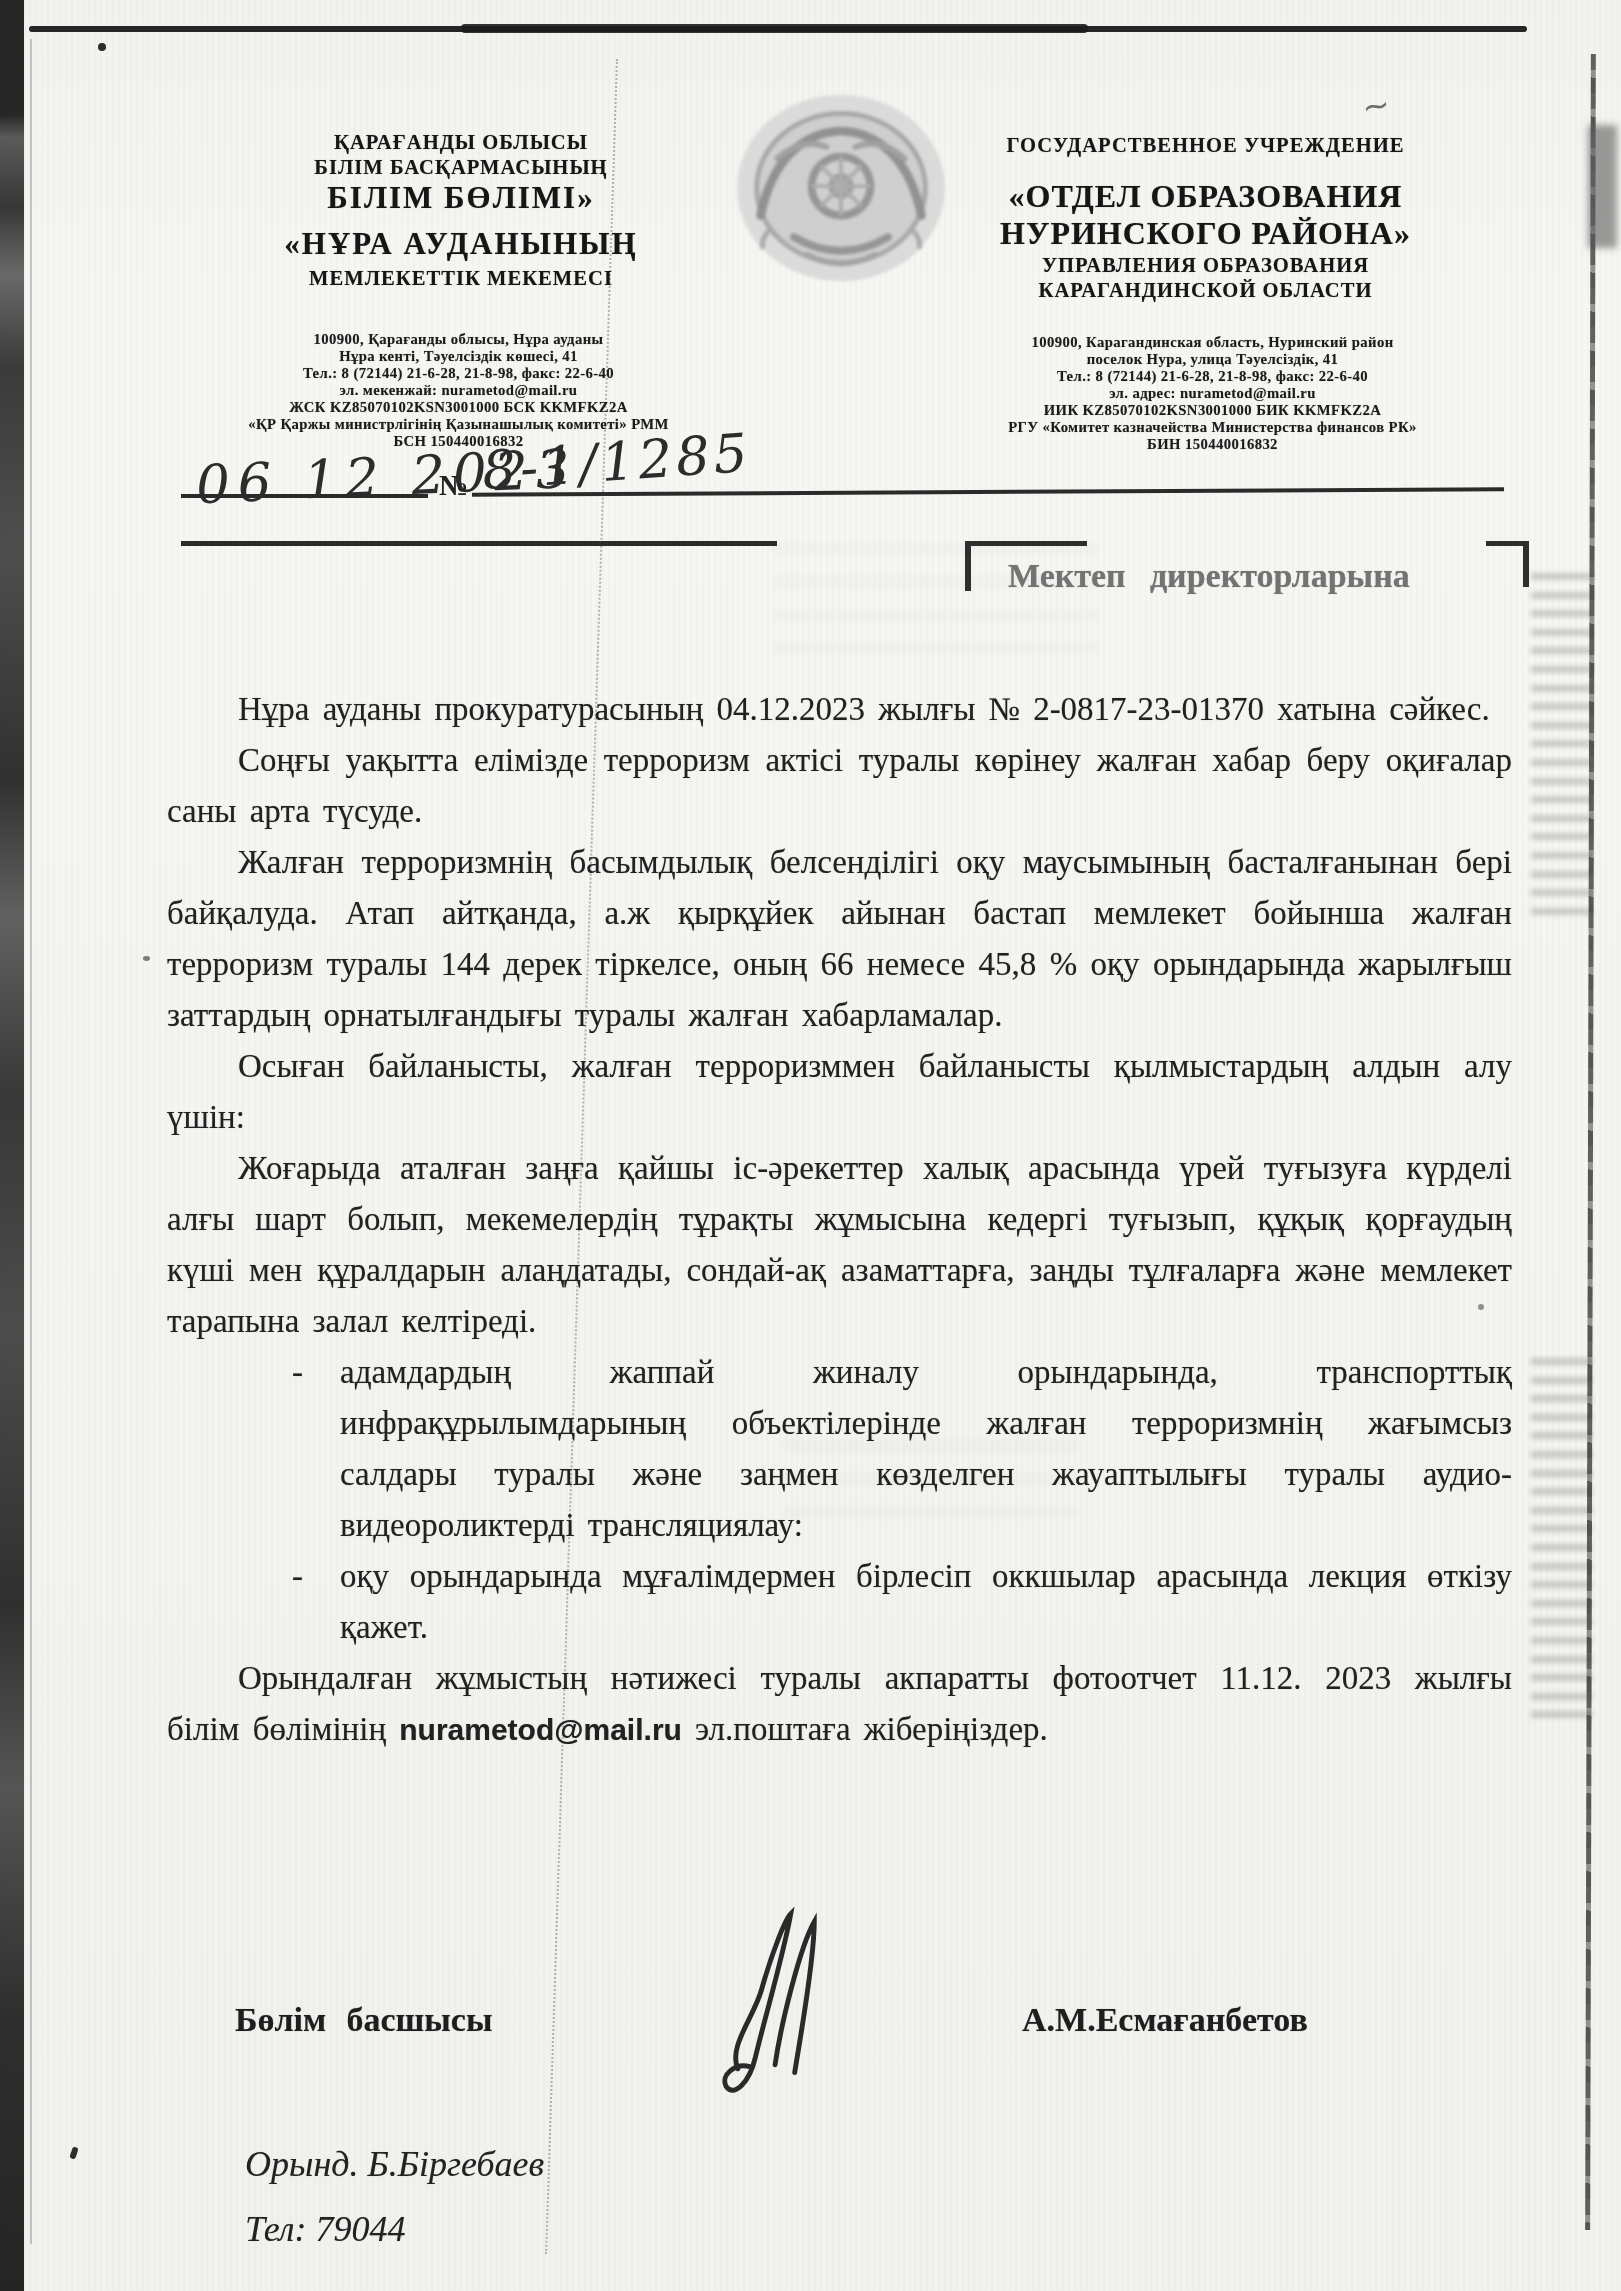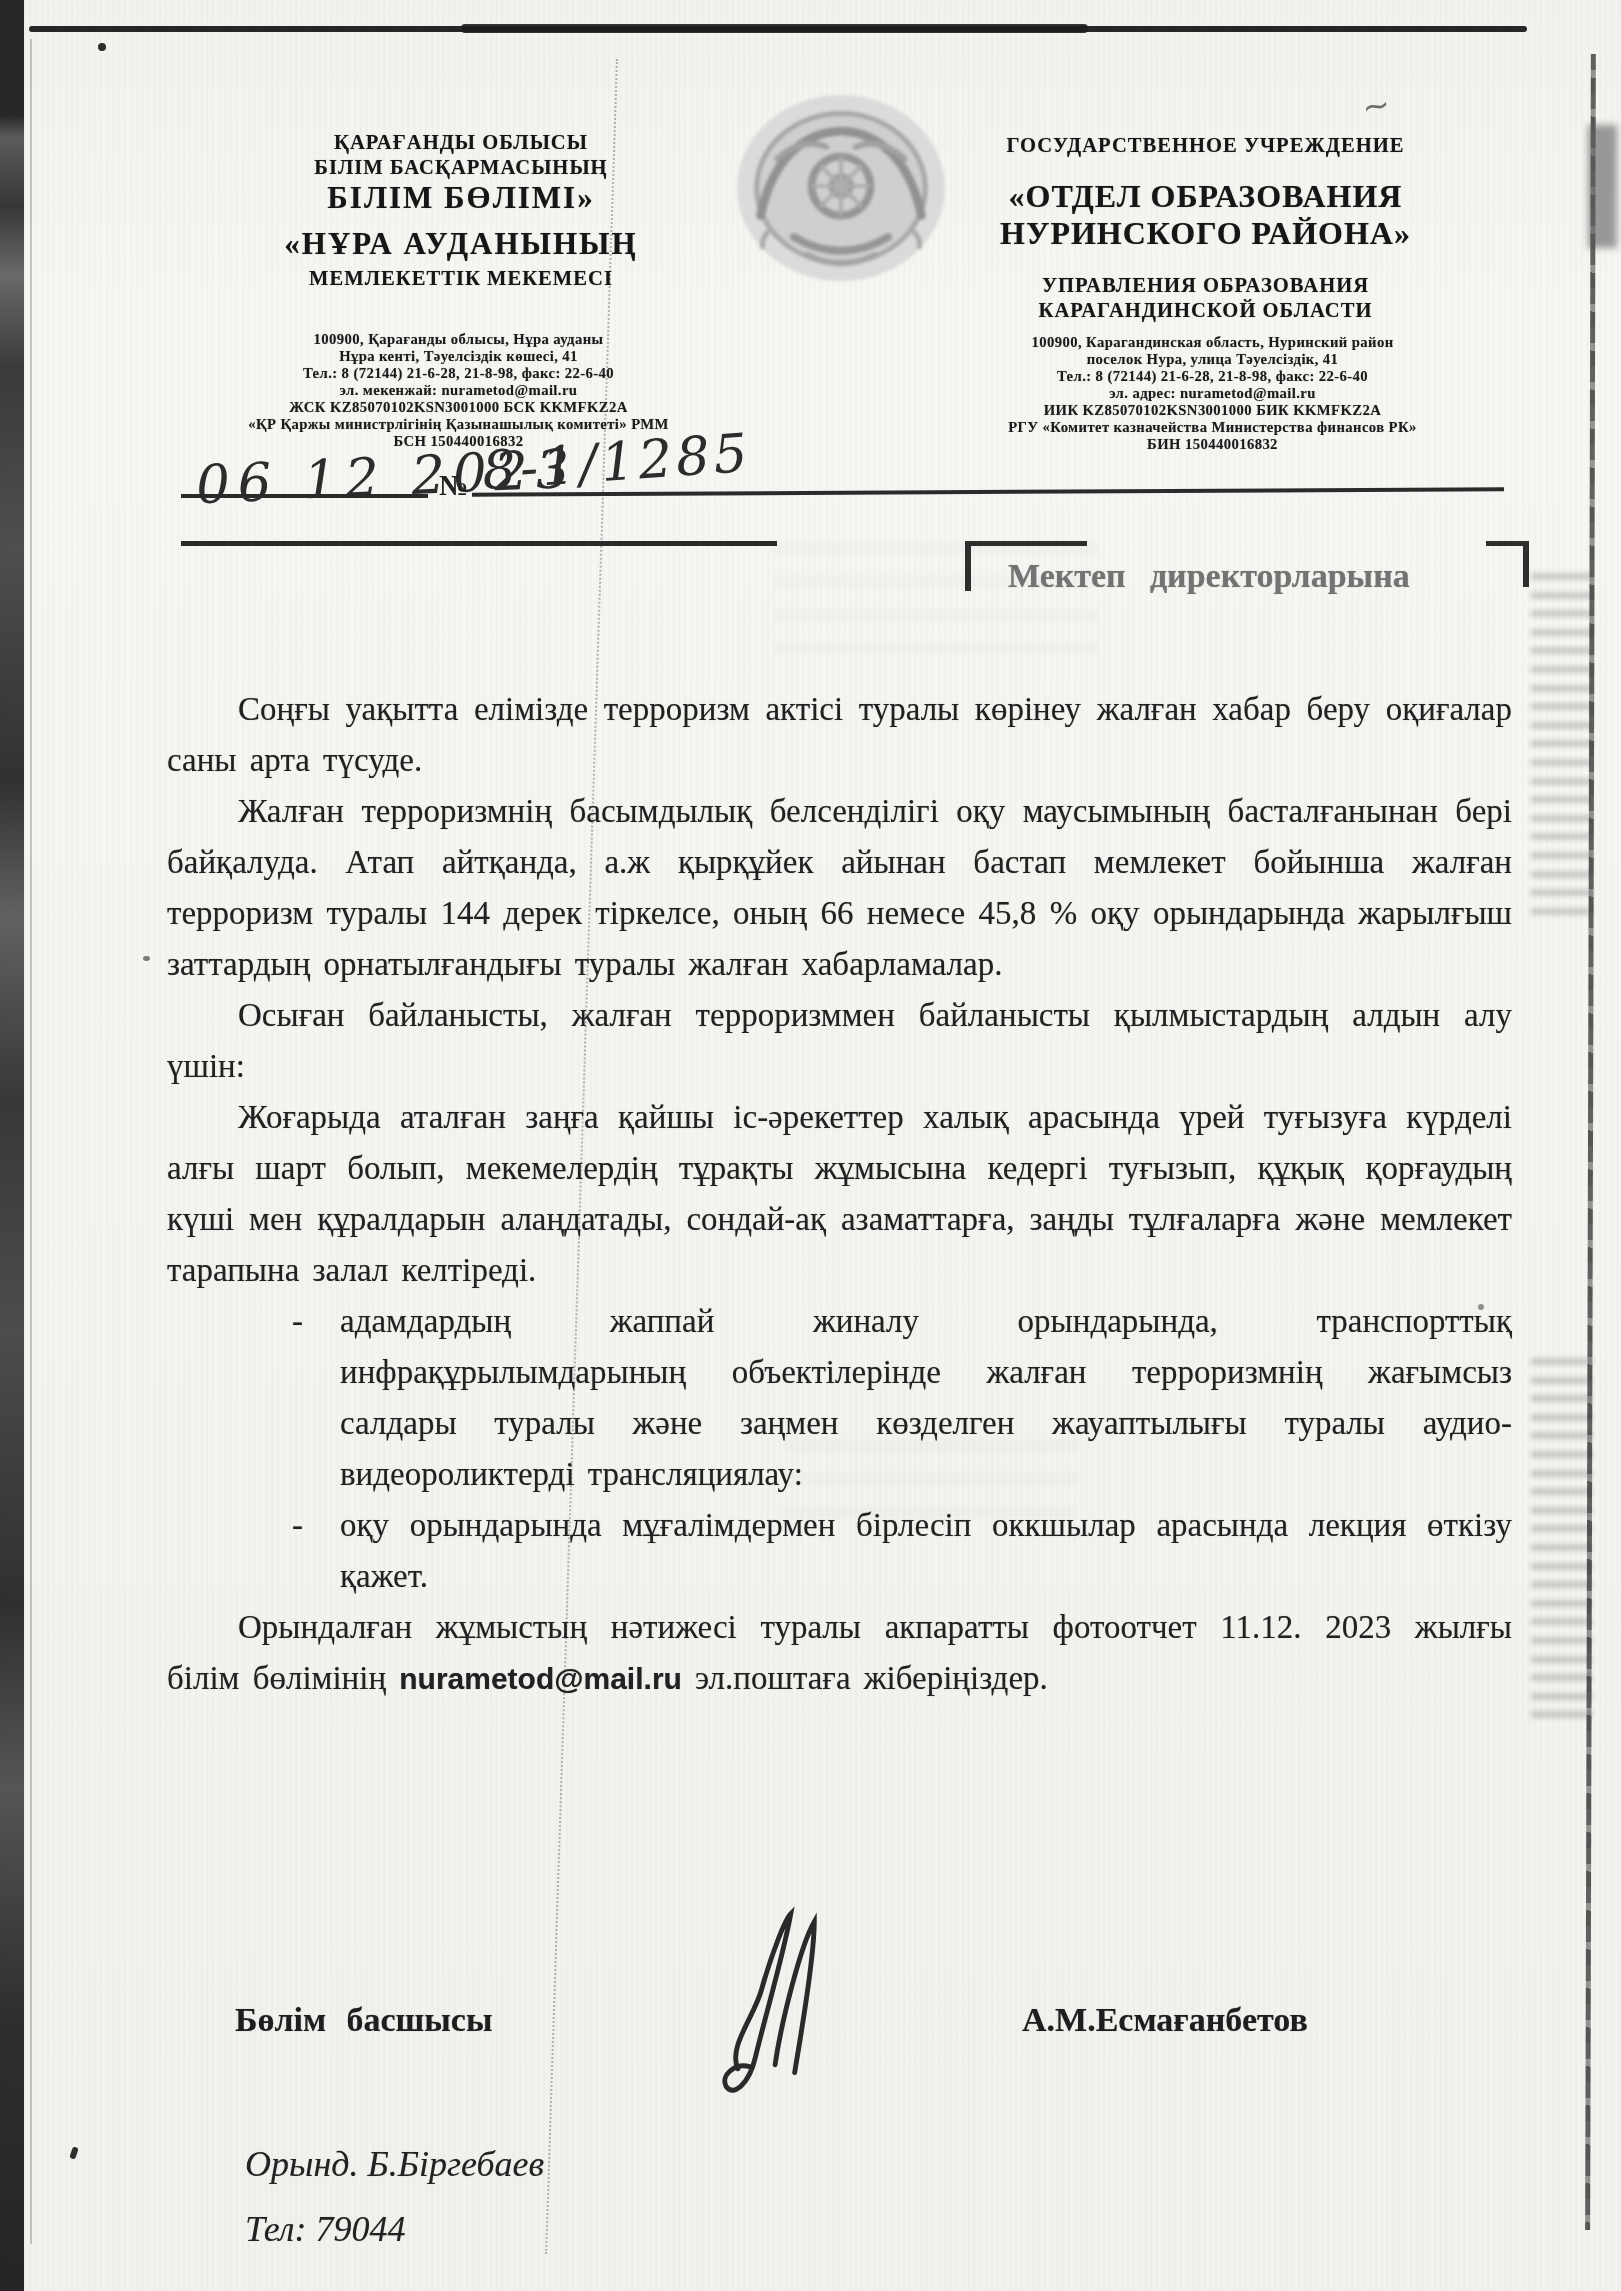--- a/index.html
+++ b/index.html
@@ -165,21 +165,21 @@
     <div class="sm">БІЛІМ БАСҚАРМАСЫНЫҢ</div>
     <div class="lg">БІЛІМ БӨЛІМІ»</div>
     <div class="lg" style="margin-top:7.8px;">«НҰРА АУДАНЫНЫҢ</div>
     <div class="sm" style="margin-top:2.9px;">МЕМЛЕКЕТТІК МЕКЕМЕСІ</div>
   </div>
 
   <div class="abs org org-right">
     <div class="sm">ГОСУДАРСТВЕННОЕ УЧРЕЖДЕНИЕ</div>
     <div class="lg" style="margin-top:19px;">«ОТДЕЛ ОБРАЗОВАНИЯ</div>
     <div class="lg">НУРИНСКОГО РАЙОНА»</div>
-    <div class="sm" style="margin-top:21px;">УПРАВЛЕНИЯ ОБРАЗОВАНИЯ</div>
+    <div class="sm" style="margin-top:1px;">УПРАВЛЕНИЯ ОБРАЗОВАНИЯ</div>
     <div class="sm">КАРАГАНДИНСКОЙ ОБЛАСТИ</div>
   </div>
 
   <div class="abs addr addr-left">
     <div>100900, Қарағанды облысы, Нұра ауданы</div>
     <div>Нұра кенті, Тәуелсіздік көшесі, 41</div>
     <div>Тел.: 8 (72144) 21-6-28,  21-8-98,  факс: 22-6-40</div>
     <div>эл. мекенжай: nurametod@mail.ru</div>
     <div>ЖСК KZ85070102KSN3001000  БСК KKMFKZ2A</div>
     <div>«ҚР Қаржы министрлігінің Қазынашылық комитеті» РММ</div>
@@ -199,20 +199,21 @@
   <div class="abs hand ref-date">06 12 2023</div>
   <div class="abs rule r-date"></div>
   <div class="abs ref-no-sign">№</div>
   <div class="abs hand ref-number">8-1/1285</div>
   <div class="abs rule r-number"></div>
   <div class="abs rule r-blank"></div>
 
   <div class="abs addressee">Мектеп директорларына</div>
 
   <div class="abs body-text">
+    <p>Нұра ауданы прокуратурасының 04.12.2023 жылғы № 2-0817-23-01370 хатына сәйкес.</p>
     <p>Соңғы уақытта елімізде терроризм актісі туралы көрінеу жалған хабар беру оқиғалар саны арта түсуде.</p>
     <p>Жалған терроризмнің басымдылық белсенділігі оқу маусымының басталғанынан бері байқалуда. Атап айтқанда, а.ж қырқұйек айынан бастап мемлекет бойынша жалған терроризм туралы 144 дерек тіркелсе, оның 66 немесе 45,8 % оқу орындарында жарылғыш заттардың орнатылғандығы туралы жалған хабарламалар.</p>
     <p>Осыған байланысты, жалған терроризммен байланысты қылмыстардың алдын алу үшін:</p>
     <p>Жоғарыда аталған заңға қайшы іс-әрекеттер халық арасында үрей туғызуға күрделі алғы шарт болып, мекемелердің тұрақты жұмысына кедергі туғызып, құқық қорғаудың күші мен құралдарын алаңдатады, сондай-ақ азаматтарға, заңды тұлғаларға және мемлекет тарапына залал келтіреді.</p>
     <div class="li">
       <span class="dash">-</span>
       <span>адамдардың жаппай жиналу орындарында, транспорттық инфрақұрылымдарының объектілерінде жалған терроризмнің жағымсыз салдары туралы және заңмен көзделген жауаптылығы туралы аудио-видеороликтерді трансляциялау:</span>
     </div>
     <div class="li">
       <span class="dash">-</span>

